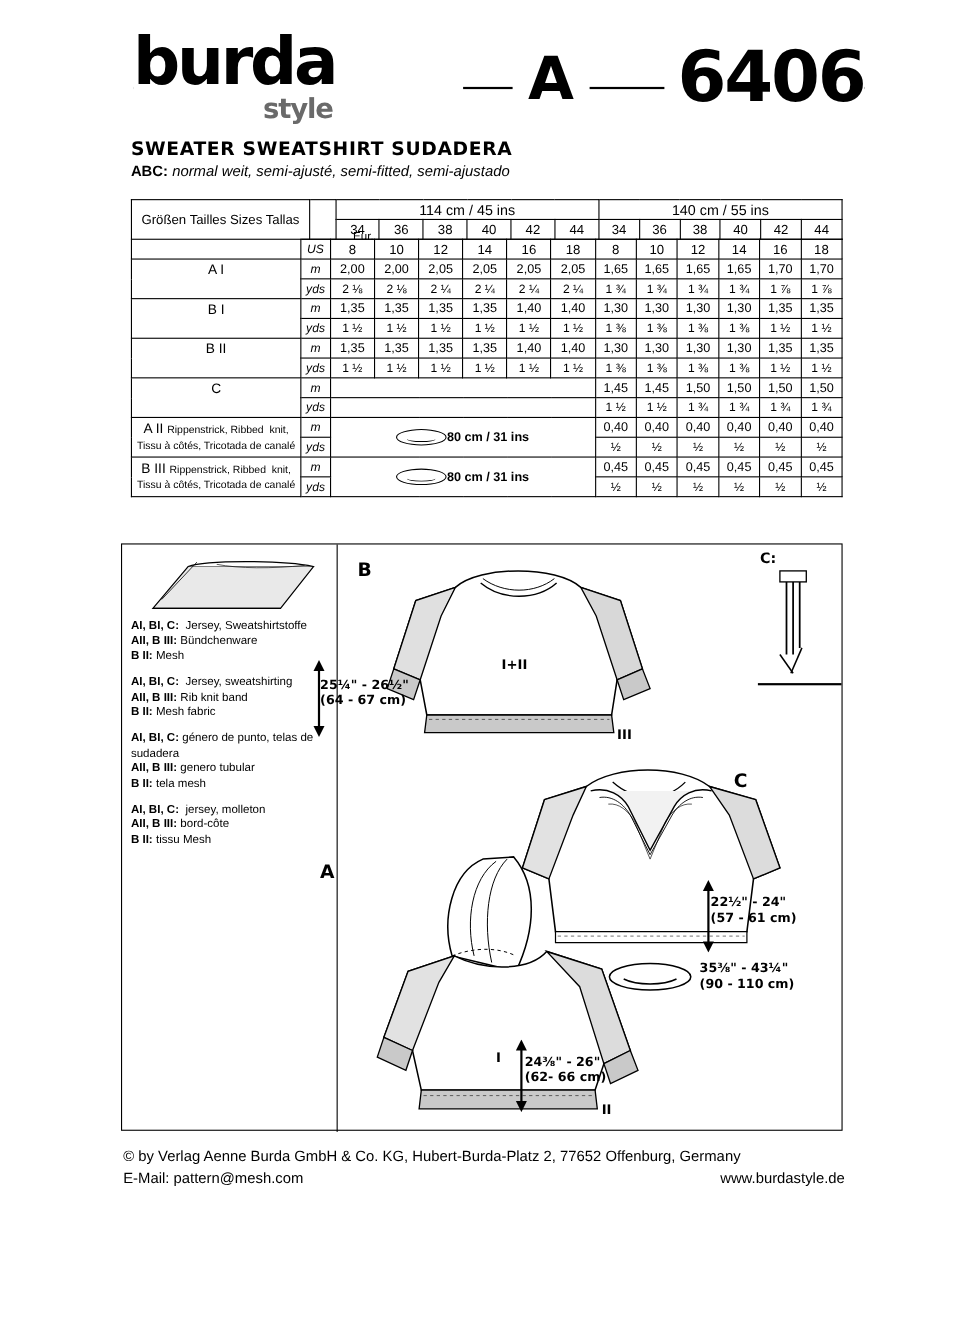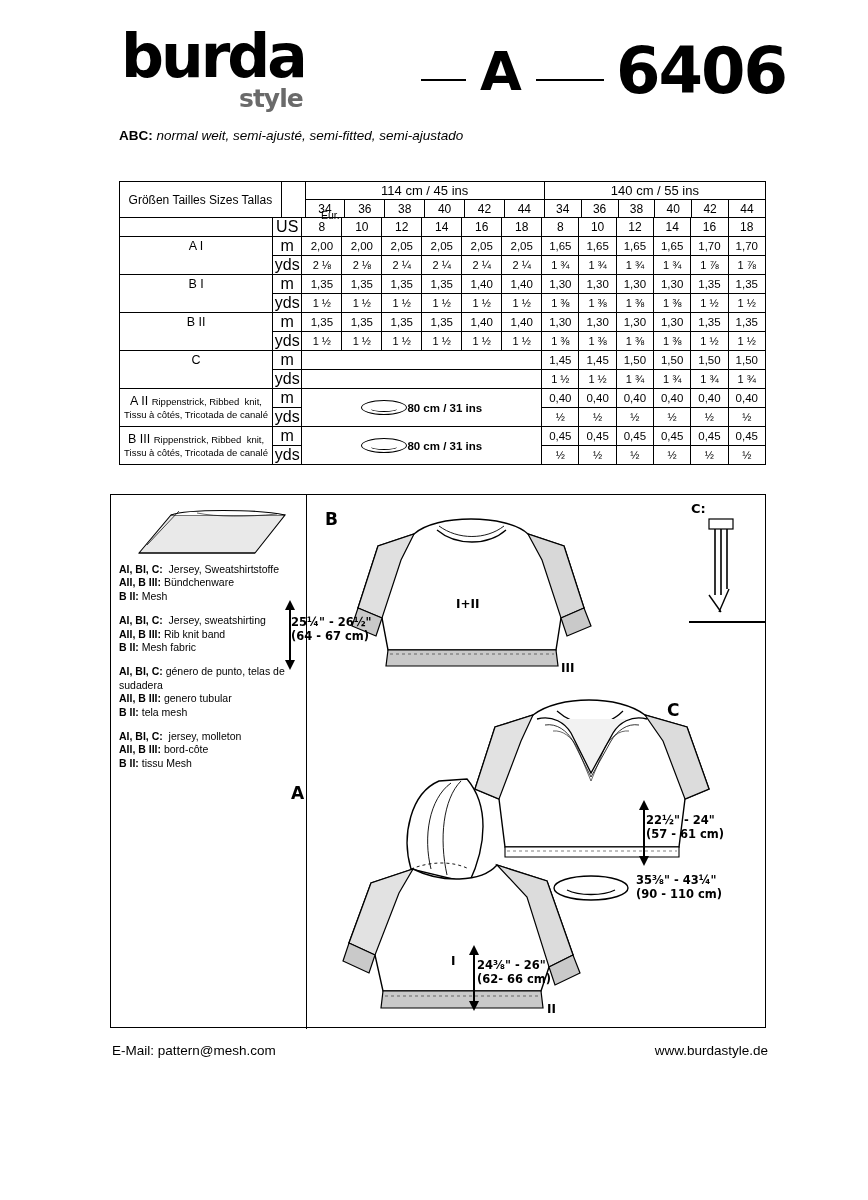--- a/index.html
+++ b/index.html
@@ -97,21 +97,21 @@
   .hd-width { font-weight: bold; font-size: 13px; height: 22px; }
   .hd-sizes { font-weight: bold; font-size: 12px; text-align: left; padding-left: 5px; }
   .sz { font-weight: bold; font-size: 12px; }
   .rowlabel {
     text-align: left; padding-left: 5px;
     font-weight: bold; font-size: 12.5px;
   }
   .rowlabel .small {
     font-weight: normal; font-size: 9.5px;
   }
-  .unit { font-size: 16px; width: 28px; }
+  .unit { font-size: 11px; width: 28px; font-style: italic; }
   .val { width: 44px; }
   .val.y { font-size: 11px; }
   .ellipse-cell { position: relative; }
   .ell-wrap {
     display: flex; align-items: center; justify-content: center; 
   }
   .ell {
     width: 46px; height: 15px; border: 1.4px solid #000;
     border-radius: 50%; position: relative;
   }
@@ -175,20 +175,21 @@
   <div class="header">
     <div class="rule-top"></div>
     <div class="rule-mask"></div>
     <div class="brand">burda</div>
     <div class="brand-style">style</div>
     <div class="variant-letter">A</div>
     <div class="pattern-number">6406</div>
   </div>
 
   <div class="title-block">
+    <div class="title-main">SWEATER  SWEATSHIRT  SUDADERA</div>
     <div class="title-sub"><b>ABC:</b><span> normal weit, semi-ajusté, semi-fitted, semi-ajustado</span></div>
   </div>
 
   <div class="table-wrap">
     <table class="fabric">
       <colgroup>
         <col style="width:200px">
         <col style="width:31px">
         <col span="6" style="width:48px">
         <col span="6" style="width:44px">
@@ -550,19 +551,20 @@
 
     <svg style="position:absolute;left:348px;top:450px" width="30" height="66">
       <line x1="15" y1="6" x2="15" y2="60" stroke="#000" stroke-width="2"></line>
       <polygon points="15,0 10,10 20,10" fill="#000"></polygon>
       <polygon points="15,66 10,56 20,56" fill="#000"></polygon>
     </svg>
     <div class="dimtext" style="left:366px;top:463px">24⅜" - 26"<br>(62- 66 cm)</div>
   </div>
 
   <div class="footer">
+    <div>© by Verlag Aenne Burda GmbH &amp; Co. KG, Hubert-Burda-Platz 2, 77652 Offenburg, Germany</div>
     <div class="row2">
       <span>E-Mail: pattern@mesh.com</span>
       <span class="web">www.burdastyle.de</span>
     </div>
   </div>
 
 </div>
 
 </body></html>

